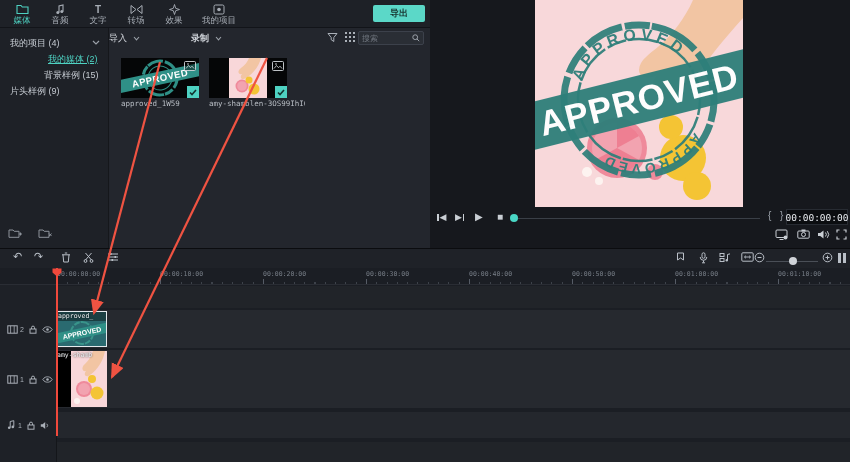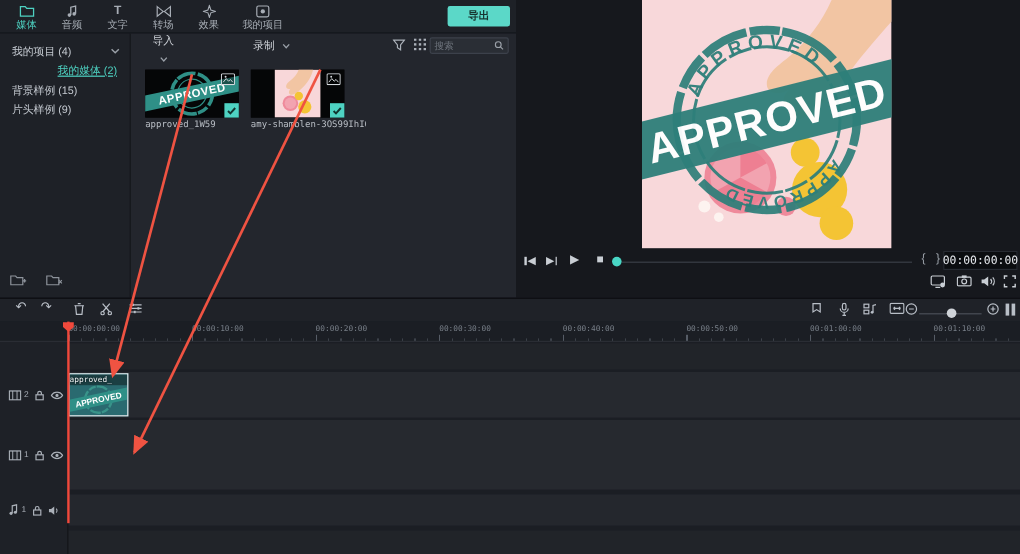--- a/index.html
+++ b/index.html
@@ -154,21 +154,21 @@
       <span>我的项目 (4)</span>
       <span class="chev">
           <svg width="8" height="5" viewBox="0 0 8 5">
             <polyline points="1,1 4,4 7,1" fill="none" stroke="#9aa0a8" stroke-width="1.2"></polyline>
           </svg>
         </span>
     </div>
     <div class="side-item sel" style="top:24px;padding-left:24px;">
       <span>我的媒体 (2)</span>
     </div>
-    <div class="side-item" style="top:40px;padding-left:10px;">
+    <div class="side-item" style="top:40px;padding-left:10px;margin-left:34px;">
       <span>背景样例 (15)</span>
     </div>
     <div class="side-item" style="top:56px;padding-left:10px;">
       <span>片头样例 (9)</span>
     </div>
     <div class="folderops">
       <span>
           <svg width="14" height="11" viewBox="0 0 14 11">
             <path d="M1 2h4l1.2 1.3H11v6H1z" fill="none" stroke="currentColor" stroke-width="1"></path>
             <path d="M11 6h3M12.5 4.5v3" stroke="currentColor" stroke-width="1"></path>
@@ -178,29 +178,29 @@
           <svg width="14" height="11" viewBox="0 0 14 11">
             <path d="M1 2h4l1.2 1.3H11v6H1z" fill="none" stroke="currentColor" stroke-width="1"></path>
             <path d="M11 5.5l2.6 2.6M13.6 5.5L11 8.1" stroke="currentColor" stroke-width="1"></path>
           </svg>
         </span>
     </div>
   </div>
 
   <div class="mediapanel">
     <div class="mp-toolbar">
-      <div class="mp-btn" style="left:18px;flex-direction:column;">
+      <div class="mp-btn" style="left:0;">
         <span>导入</span>
         <span>
             <svg width="7" height="5" viewBox="0 0 7 5">
               <polyline points="1,1 3.5,3.8 6,1" fill="none" stroke="#9aa0a8" stroke-width="1.1"></polyline>
             </svg>
           </span>
       </div>
-      <div class="mp-btn" style="left:102px;">
+      <div class="mp-btn" style="left:82px;font-weight:bold;">
         <span>录制</span>
         <span>
             <svg width="7" height="5" viewBox="0 0 7 5">
               <polyline points="1,1 3.5,3.8 6,1" fill="none" stroke="#9aa0a8" stroke-width="1.1"></polyline>
             </svg>
           </span>
       </div>
       <span class="mp-icon" style="left:218px;">
           <svg width="11" height="11" viewBox="0 0 11 11">
             <path d="M1 1.5h9L6.8 5.5v4L4.2 7.7V5.5z" fill="none" stroke="currentColor" stroke-width="1"></path>
@@ -531,20 +531,33 @@
     <svg width="48" height="34" viewBox="0 0 48 34">
       <rect width="48" height="34" fill="#2a6a70"></rect>
       <g transform="rotate(-12 24 21)">
         <circle cx="24" cy="21" r="11" fill="none" stroke="#39948a" stroke-width="2" stroke-dasharray="9 1.5 6 1"></circle>
         <rect x="-4" y="16" width="56" height="10" fill="#2f9087"></rect>
         <text x="24" y="23.5" text-anchor="middle" font-size="7" font-weight="bold" fill="#ffffff">APPROVED</text>
       </g>
     </svg>
   </div>
 
+  <div class="clip clip2">
+    <svg width="50" height="56" viewBox="0 0 50 56">
+      <rect width="50" height="56" fill="#000000"></rect>
+      <rect x="14" y="0" width="36" height="56" fill="#f8d7d9"></rect>
+      <path d="M36 0L48 0C46 10 41 18 33 24 C29 27 26 24 29 20 C25 21 24 16 28 13 C32 9 34.5 5 36 0 Z" fill="#f2c5a3"></path>
+      <circle cx="27" cy="38" r="8" fill="#ef8a9b"></circle>
+      <circle cx="27" cy="38" r="6" fill="#f2a3b0"></circle>
+      <circle cx="40" cy="42" r="6.5" fill="#f4c434"></circle>
+      <circle cx="35" cy="28" r="4" fill="#f4c434"></circle>
+      <circle cx="20" cy="50" r="3" fill="#fdf3f0"></circle>
+    </svg>
+    <span class="cliplabel mono">amy-shamb</span>
+  </div>
 
   <span class="ph-handle">
     <svg width="10" height="9" viewBox="0 0 10 9">
         <path d="M0.5 0.5h9v4L5 8.5 0.5 4.5z" fill="#f0493c"></path>
       </svg>
   </span>
   <div class="playhead"></div>
 
   <svg class="arrows" width="850" height="462" viewBox="0 0 850 462">
     <defs>

